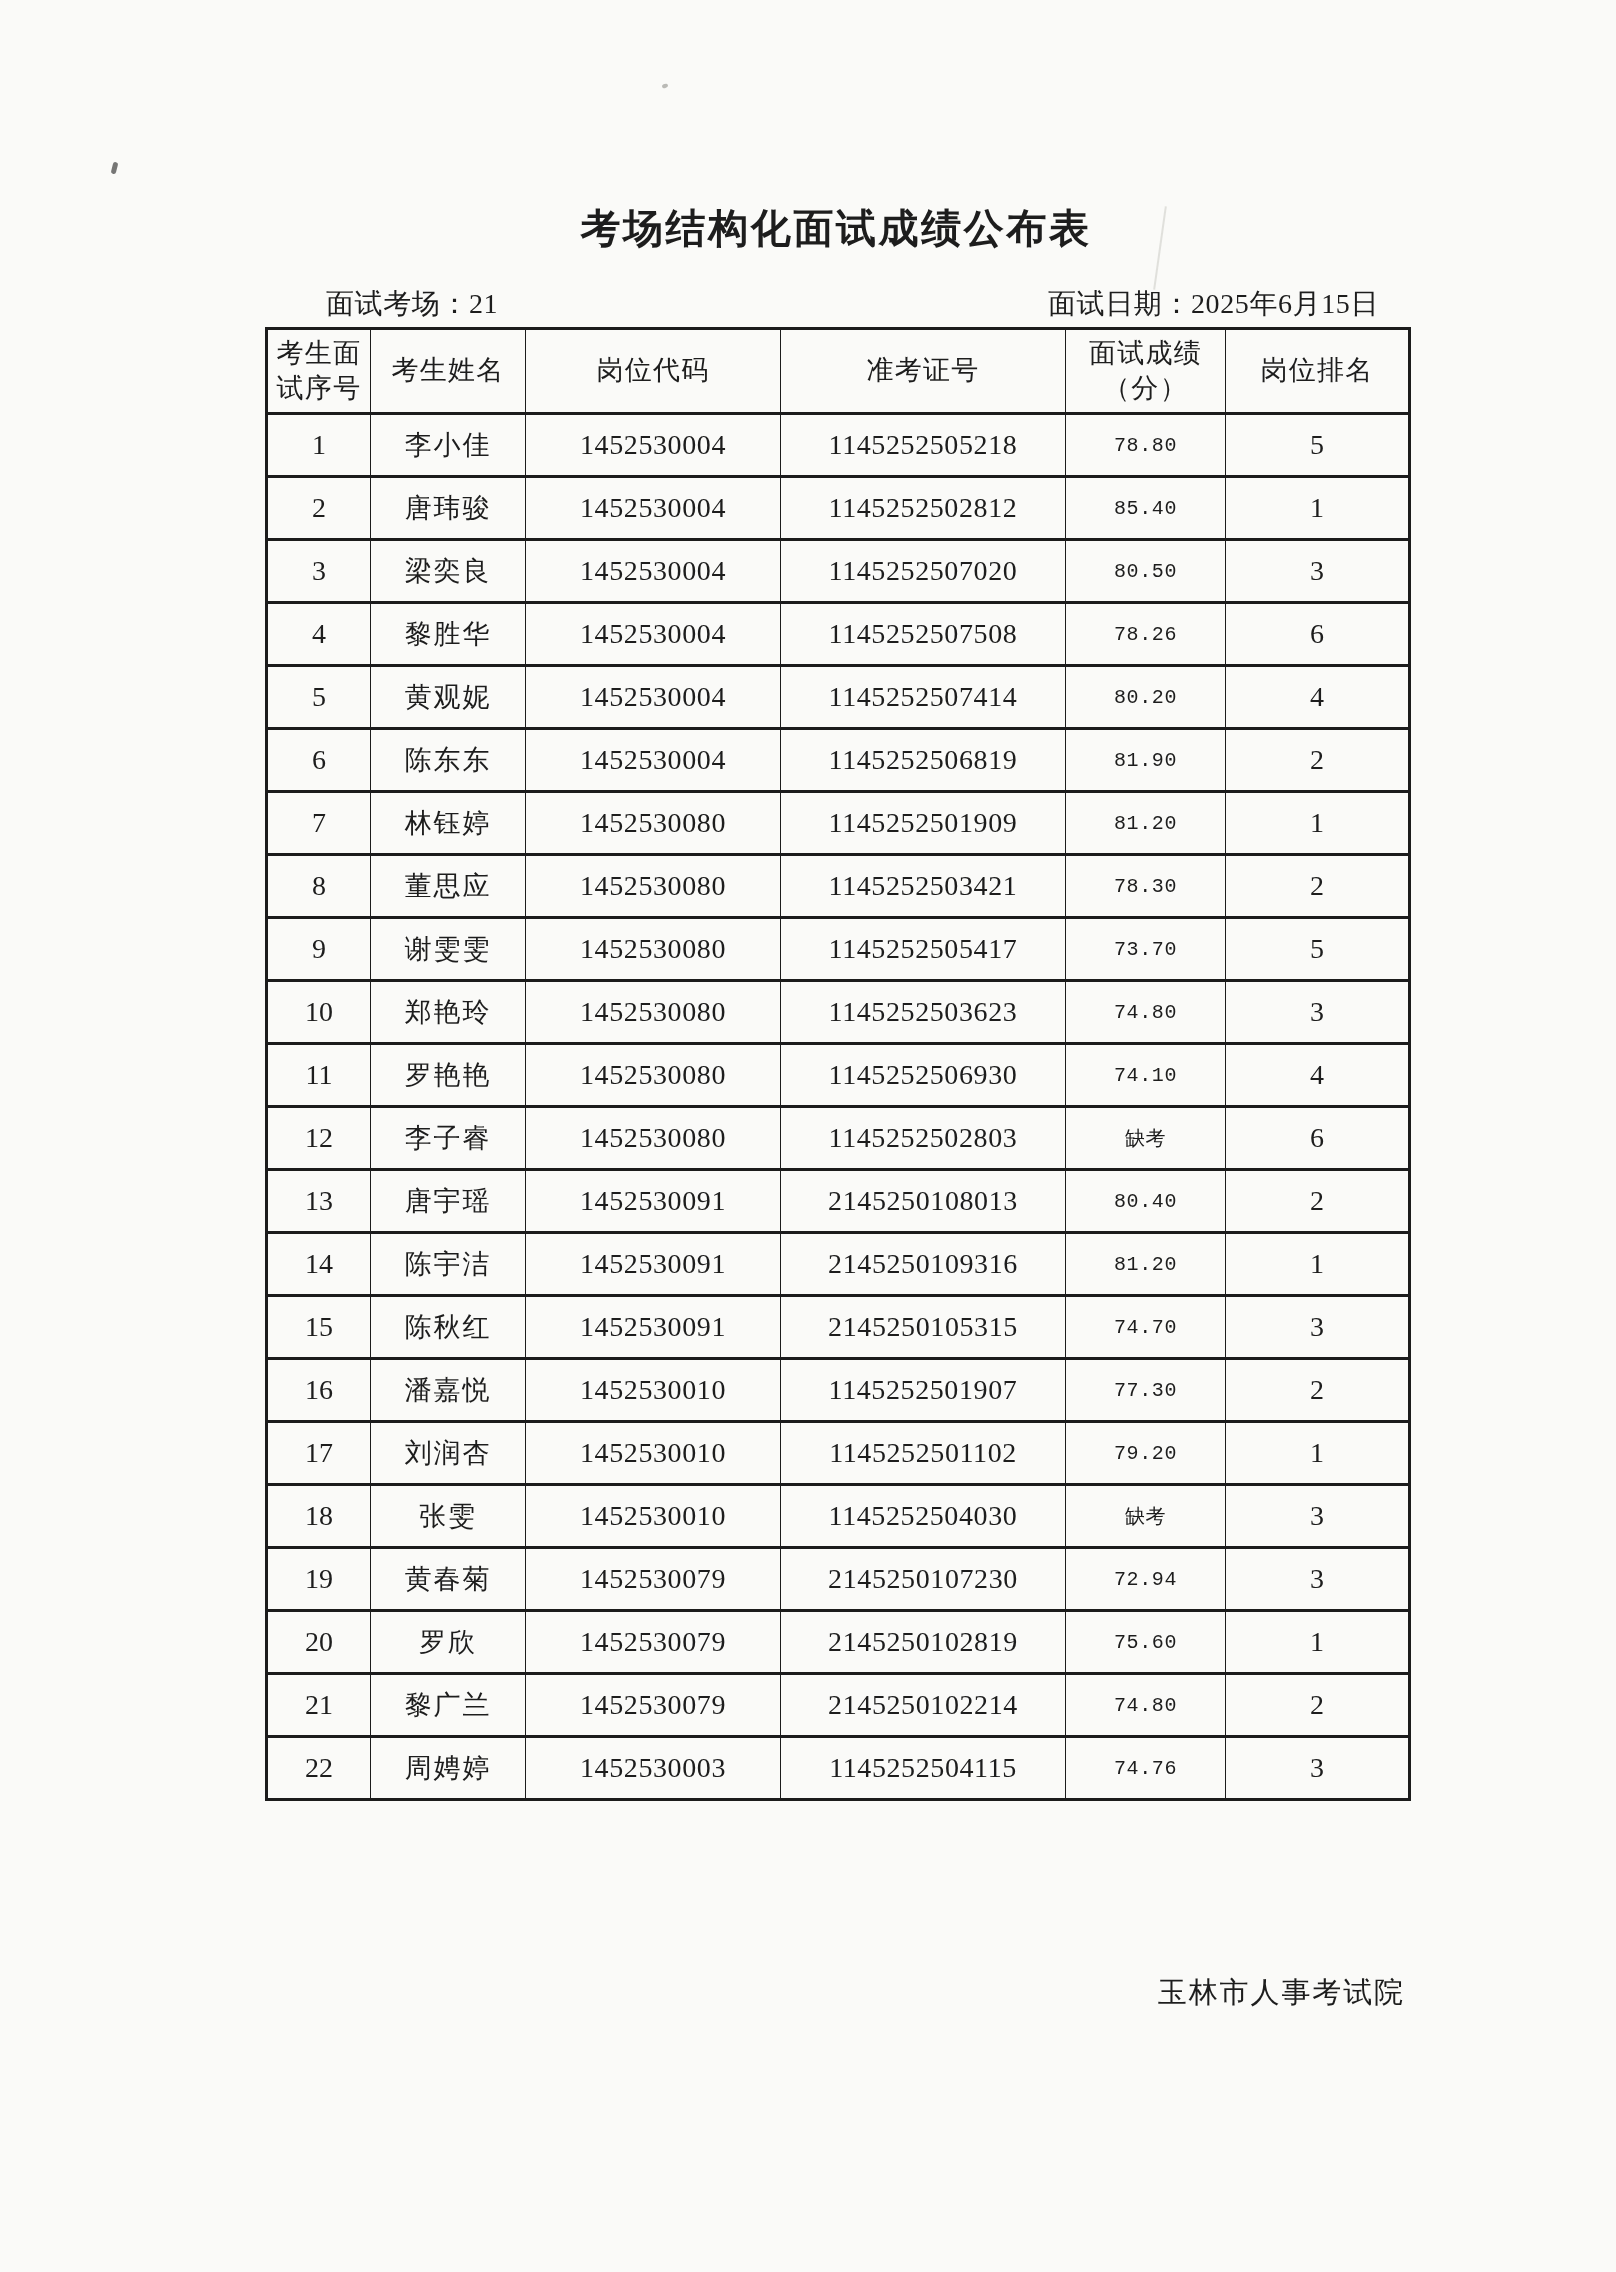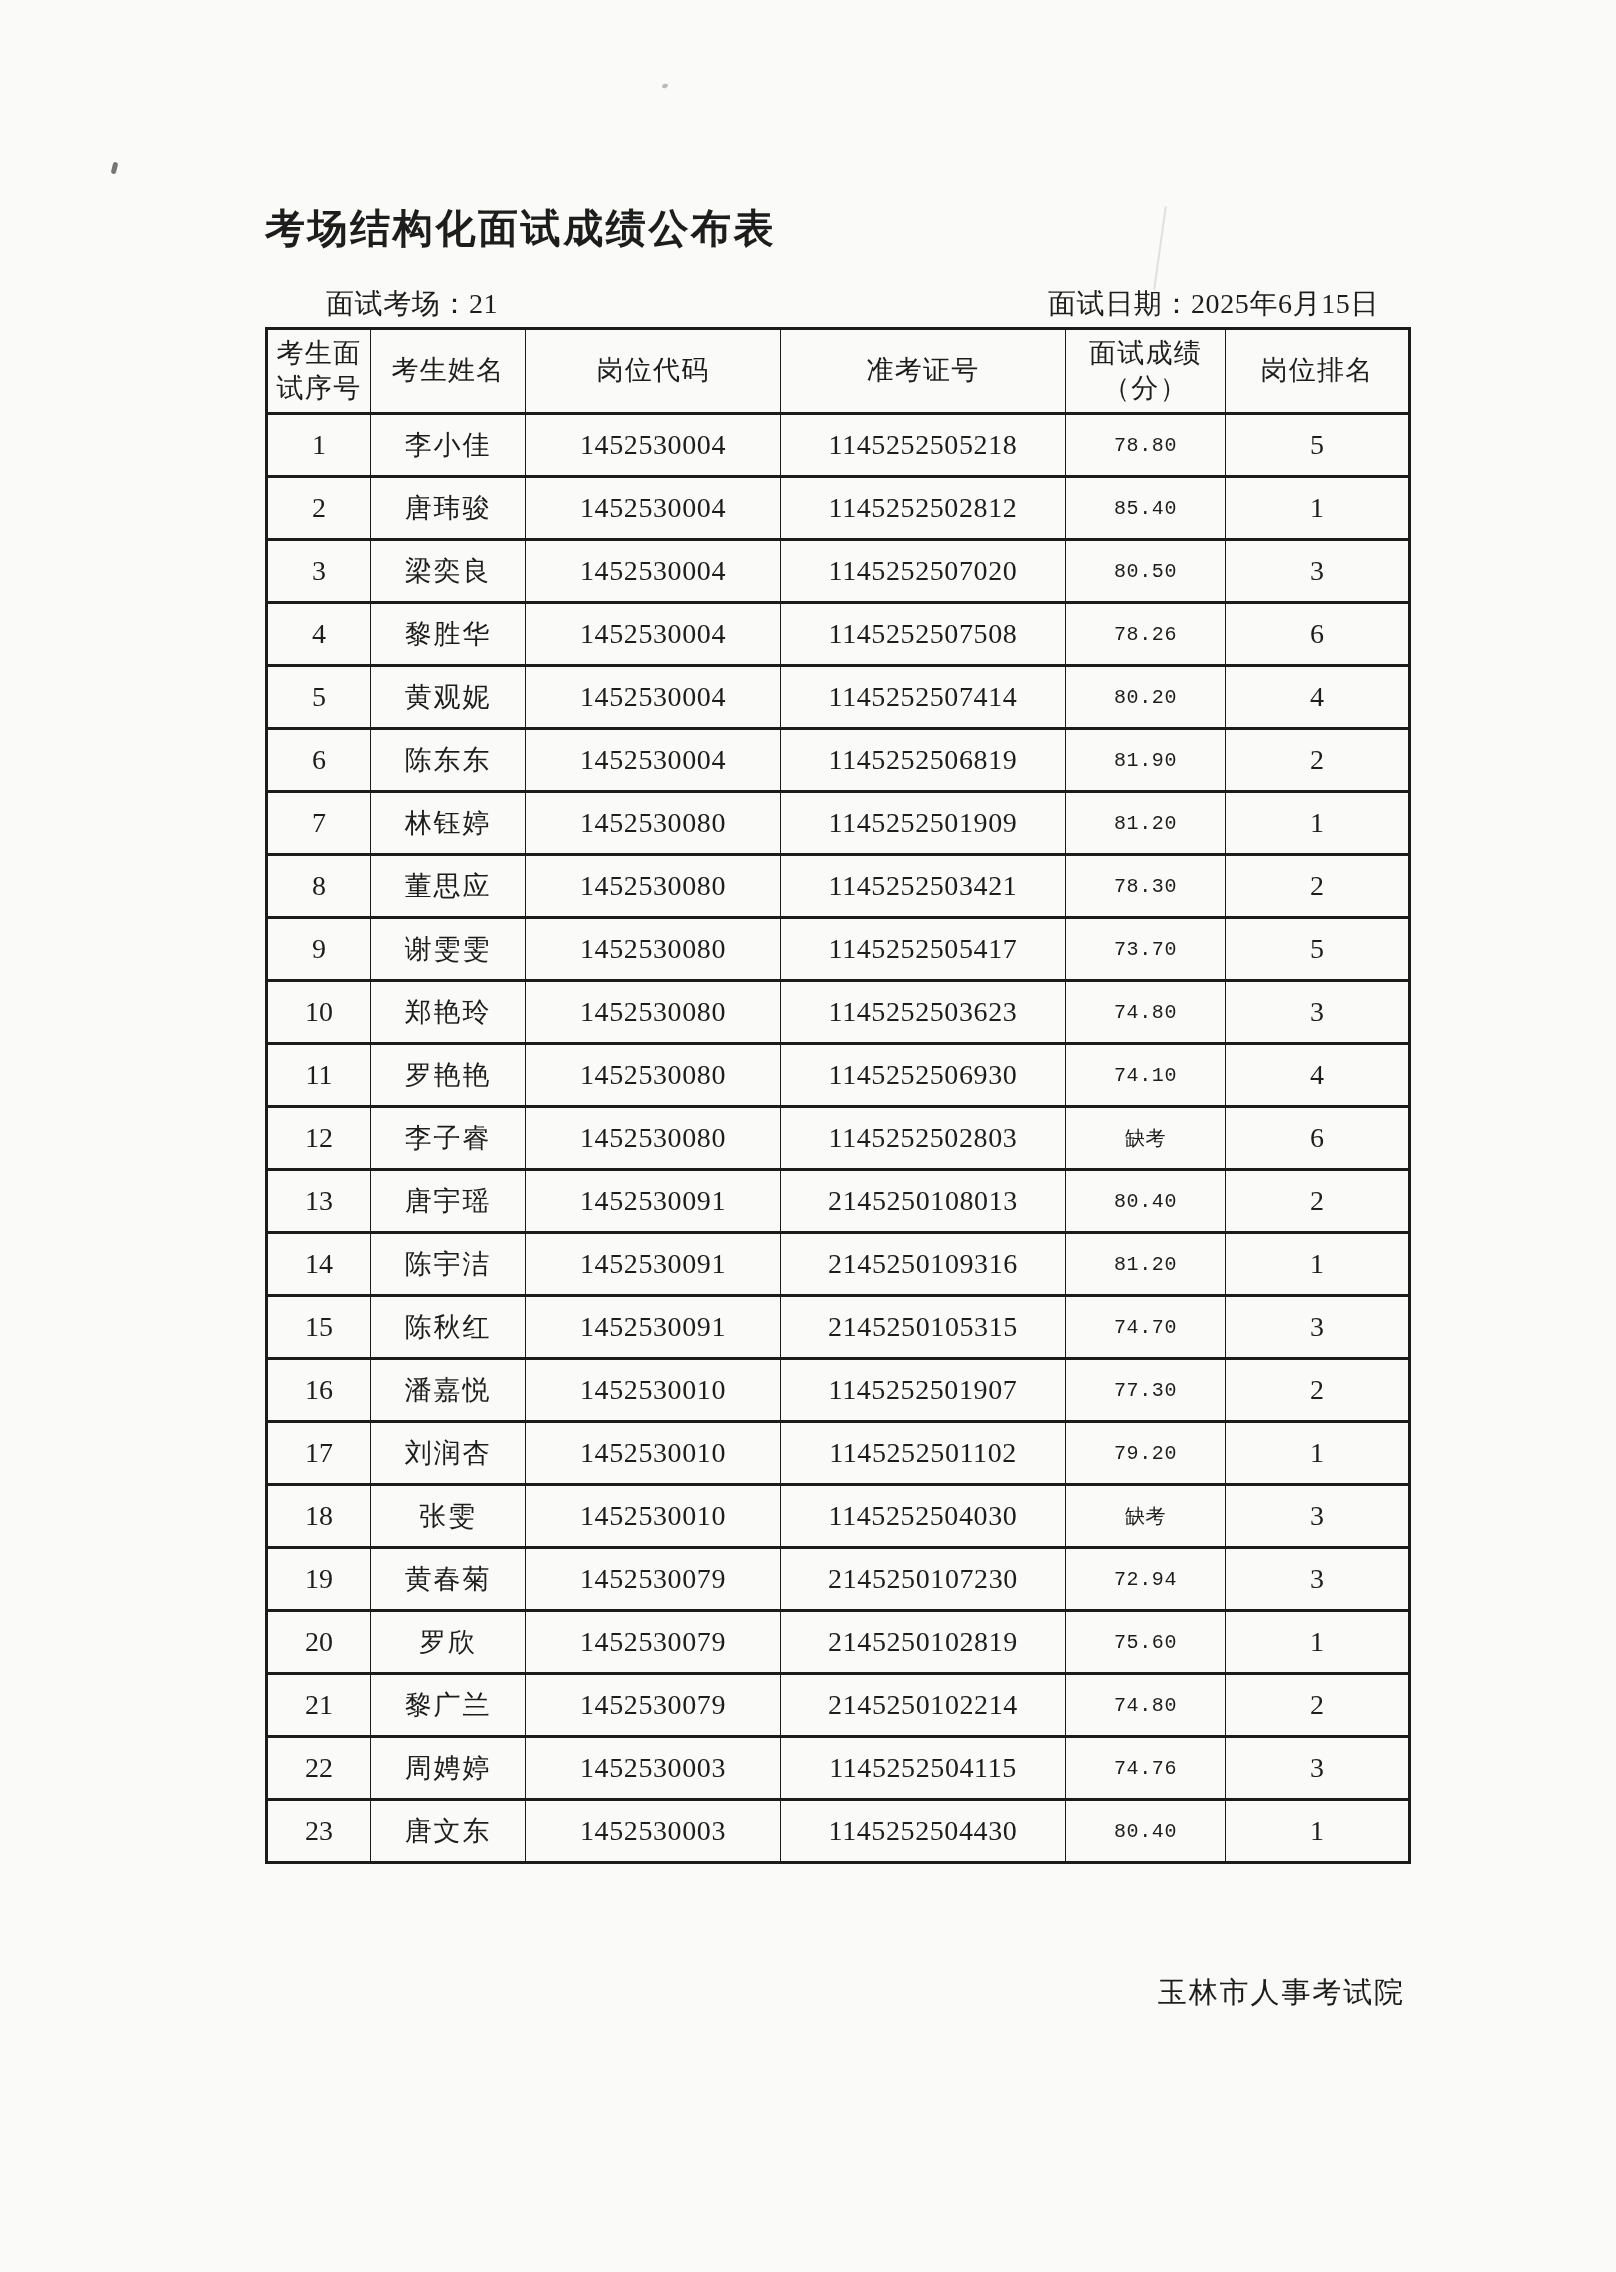--- a/index.html
+++ b/index.html
@@ -15,21 +15,21 @@
     background: #fafaf8;
     overflow: hidden;
     font-family: "Liberation Serif", "DejaVu Serif", serif;
     color: #1d1d1d;
   }
   .doc-title {
     position: absolute;
     left: 265px;
     top: 201px;
     width: 1142px;
-    text-align: left;
+    text-align: center;
     font-size: 40px;
     font-weight: bold;
     letter-spacing: 2.6px;
     white-space: nowrap;
   }
   .meta-left {
     position: absolute;
     left: 326px;
     top: 285px;
     font-size: 28px;
@@ -325,27 +325,19 @@
           <td class="c5">2</td>
         </tr>
         <tr>
           <td class="c0">22</td>
           <td class="c1">周娉婷</td>
           <td class="c2">1452530003</td>
           <td class="c3">1145252504115</td>
           <td class="c4">74.76</td>
           <td class="c5">3</td>
         </tr>
-        <tr>
-          <td class="c0">23</td>
-          <td class="c1">唐文东</td>
-          <td class="c2">1452530003</td>
-          <td class="c3">1145252504430</td>
-          <td class="c4">80.40</td>
-          <td class="c5">1</td>
-        </tr>
       </tbody>
   </table>
 
   <div class="doc-footer">玉林市人事考试院</div>
 
 </div>
 
 
 </body></html>

